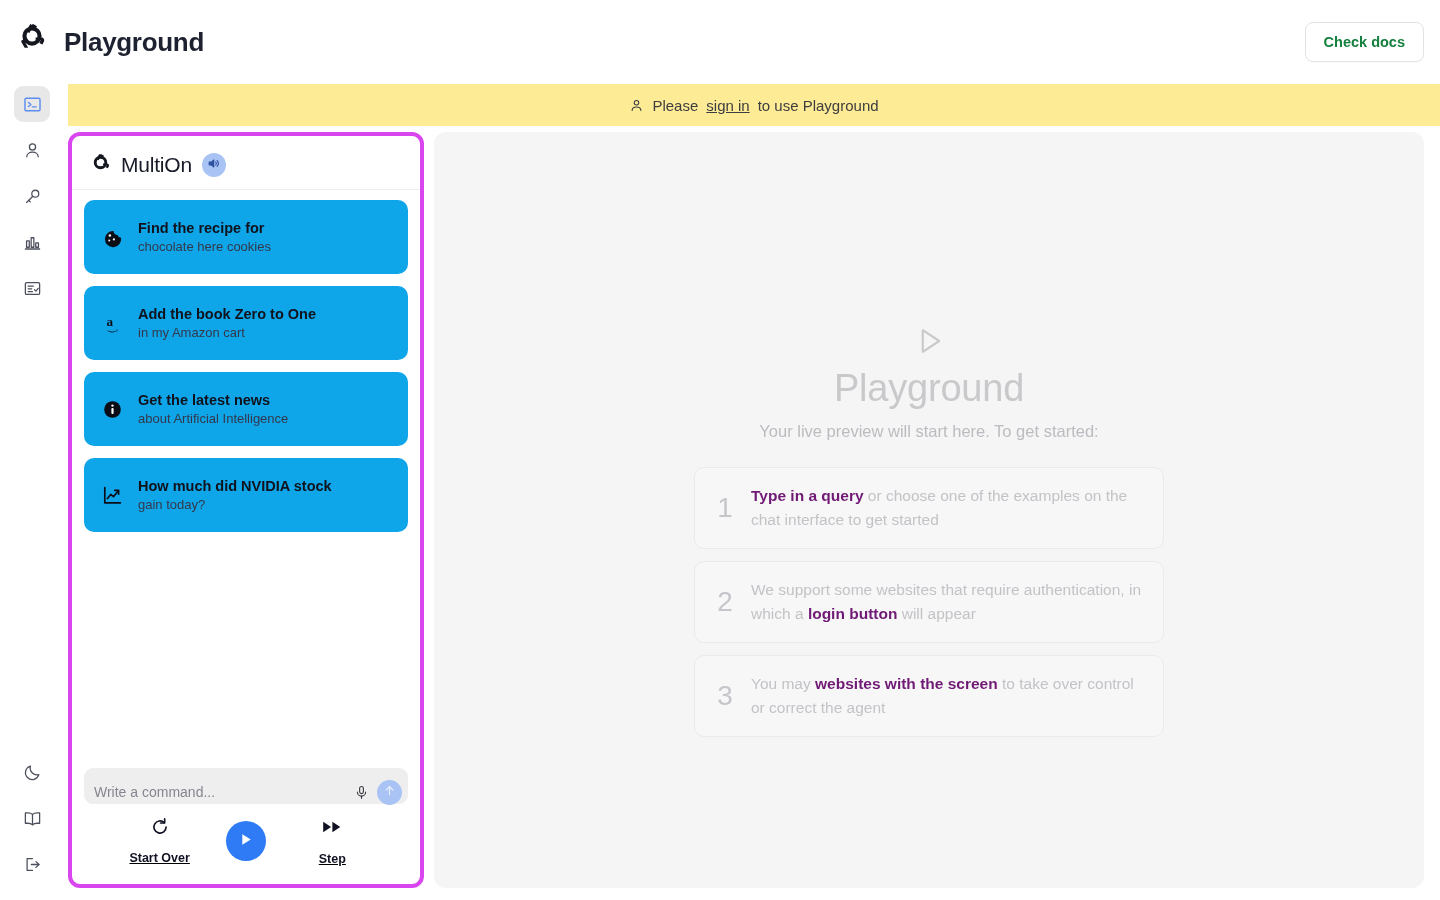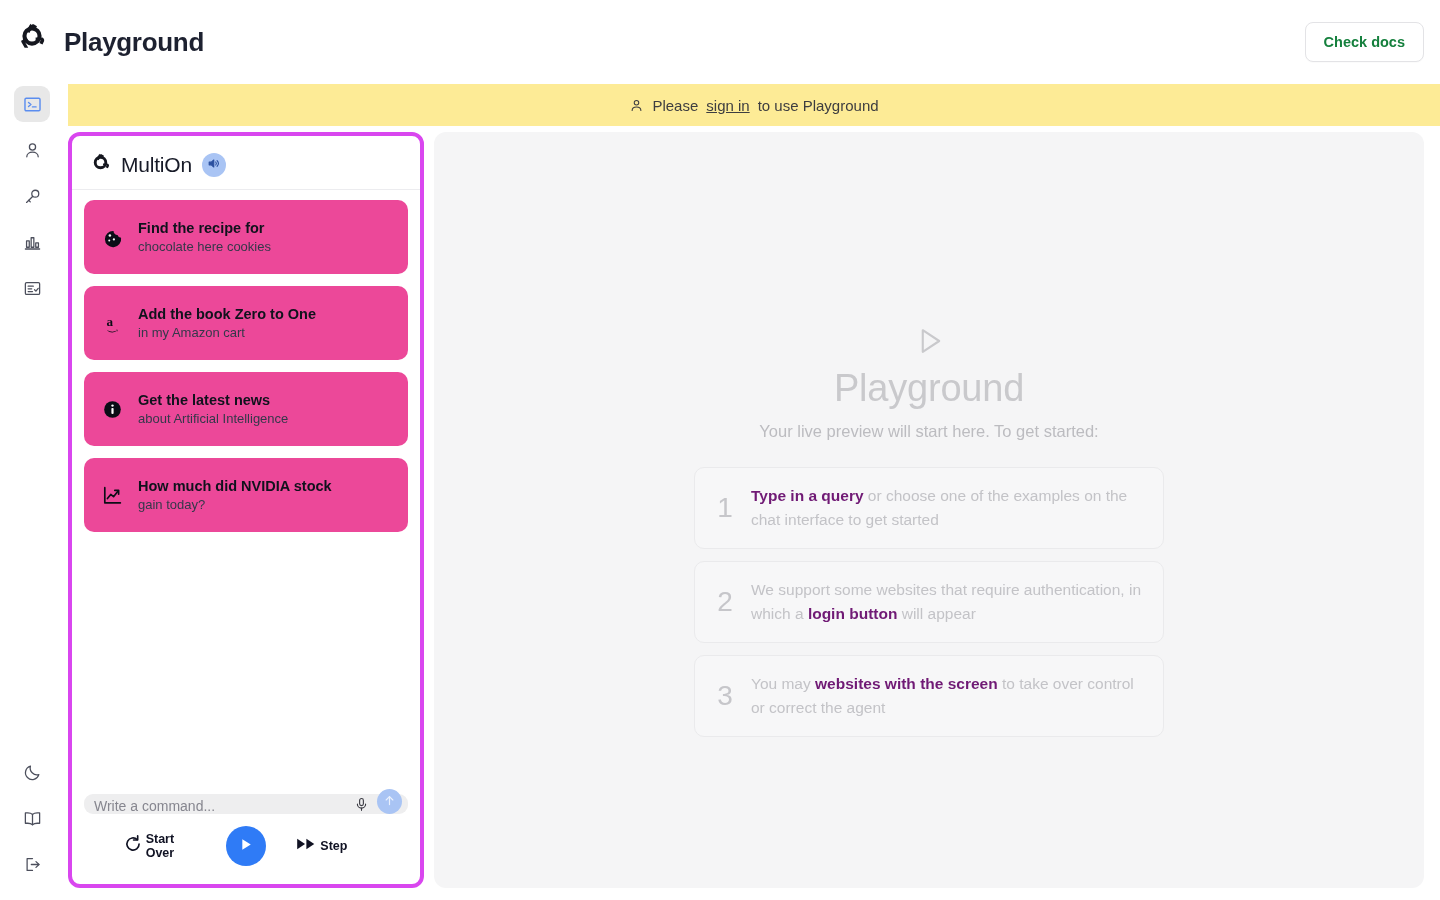--- a/index.html
+++ b/index.html
@@ -95,55 +95,55 @@
   .brand-name { font-size: 21px; font-weight: 400; color: #171a27; letter-spacing: -0.2px; }
   .speaker-pill {
     width: 24px; height: 24px; border-radius: 50%;
     background: #a9c4f4;
     display: flex; align-items: center; justify-content: center;
     cursor: pointer; flex: 0 0 24px;
   }
 
   .suggestions { padding: 10px 12px 0 12px; display: flex; flex-direction: column; gap: 12px; }
   .sug-card {
-    background: #ec4899; border-radius: 10px;
+    background: #0ea5e9; border-radius: 10px;
     display: flex; align-items: center; gap: 14px;
     padding: 17px 16px; cursor: pointer;
     min-height: 74px;
   }
   .sug-icon { width: 24px; flex: 0 0 24px; display: flex; align-items: center; justify-content: center; }
   .sug-text { display: flex; flex-direction: column; gap: 2px; }
   .sug-title { font-size: 14.5px; font-weight: 700; color: #10121c; line-height: 1.25; }
   .sug-sub { font-size: 13px; font-weight: 400; color: #34384a; line-height: 1.25; }
 
   .chat-spacer { flex: 1 1 auto; }
 
   .composer { padding: 0 12px 0 12px; }
   .input-wrap {
     background: #eeeeef; border-radius: 9px;
-    height: 20px; display: flex; align-items: flex-end;
+    height: 36px; display: flex; align-items: center;
     padding: 12px 6px 0 10px; gap: 6px;
   }
   .cmd-input {
     flex: 1 1 auto; border: none; outline: none; background: transparent;
     font-size: 14px; color: #2b2b33; font-family: inherit;
   }
   .cmd-input::placeholder { color: #86868f; }
   .mic-btn { width: 20px; height: 20px; display: flex; align-items: center; justify-content: center; cursor: pointer; }
   .send-btn {
     width: 25px; height: 25px; border-radius: 50%;
     background: #a9c4f4; display: flex; align-items: center; justify-content: center;
     cursor: pointer; flex: 0 0 25px;
   }
 
   .controls {
     display: flex; align-items: center; justify-content: space-around;
     padding: 12px 24px 18px 24px;
   }
-  .ctl { display: flex; flex-direction: row; align-items: center; gap: 3px; cursor: pointer; width: 74px; }
+  .ctl { display: flex; flex-direction: column; align-items: center; gap: 10px; cursor: pointer; width: 74px; text-decoration: underline; }
   .ctl-label { font-size: 12.5px; font-weight: 700; color: #101223; }
   .play-btn {
     width: 40px; height: 40px; border-radius: 50%;
     background: #2f7bf6; display: flex; align-items: center; justify-content: center;
     cursor: pointer;
   }
 
   
   .preview {
     flex: 1 1 auto; background: #f5f5f6;

